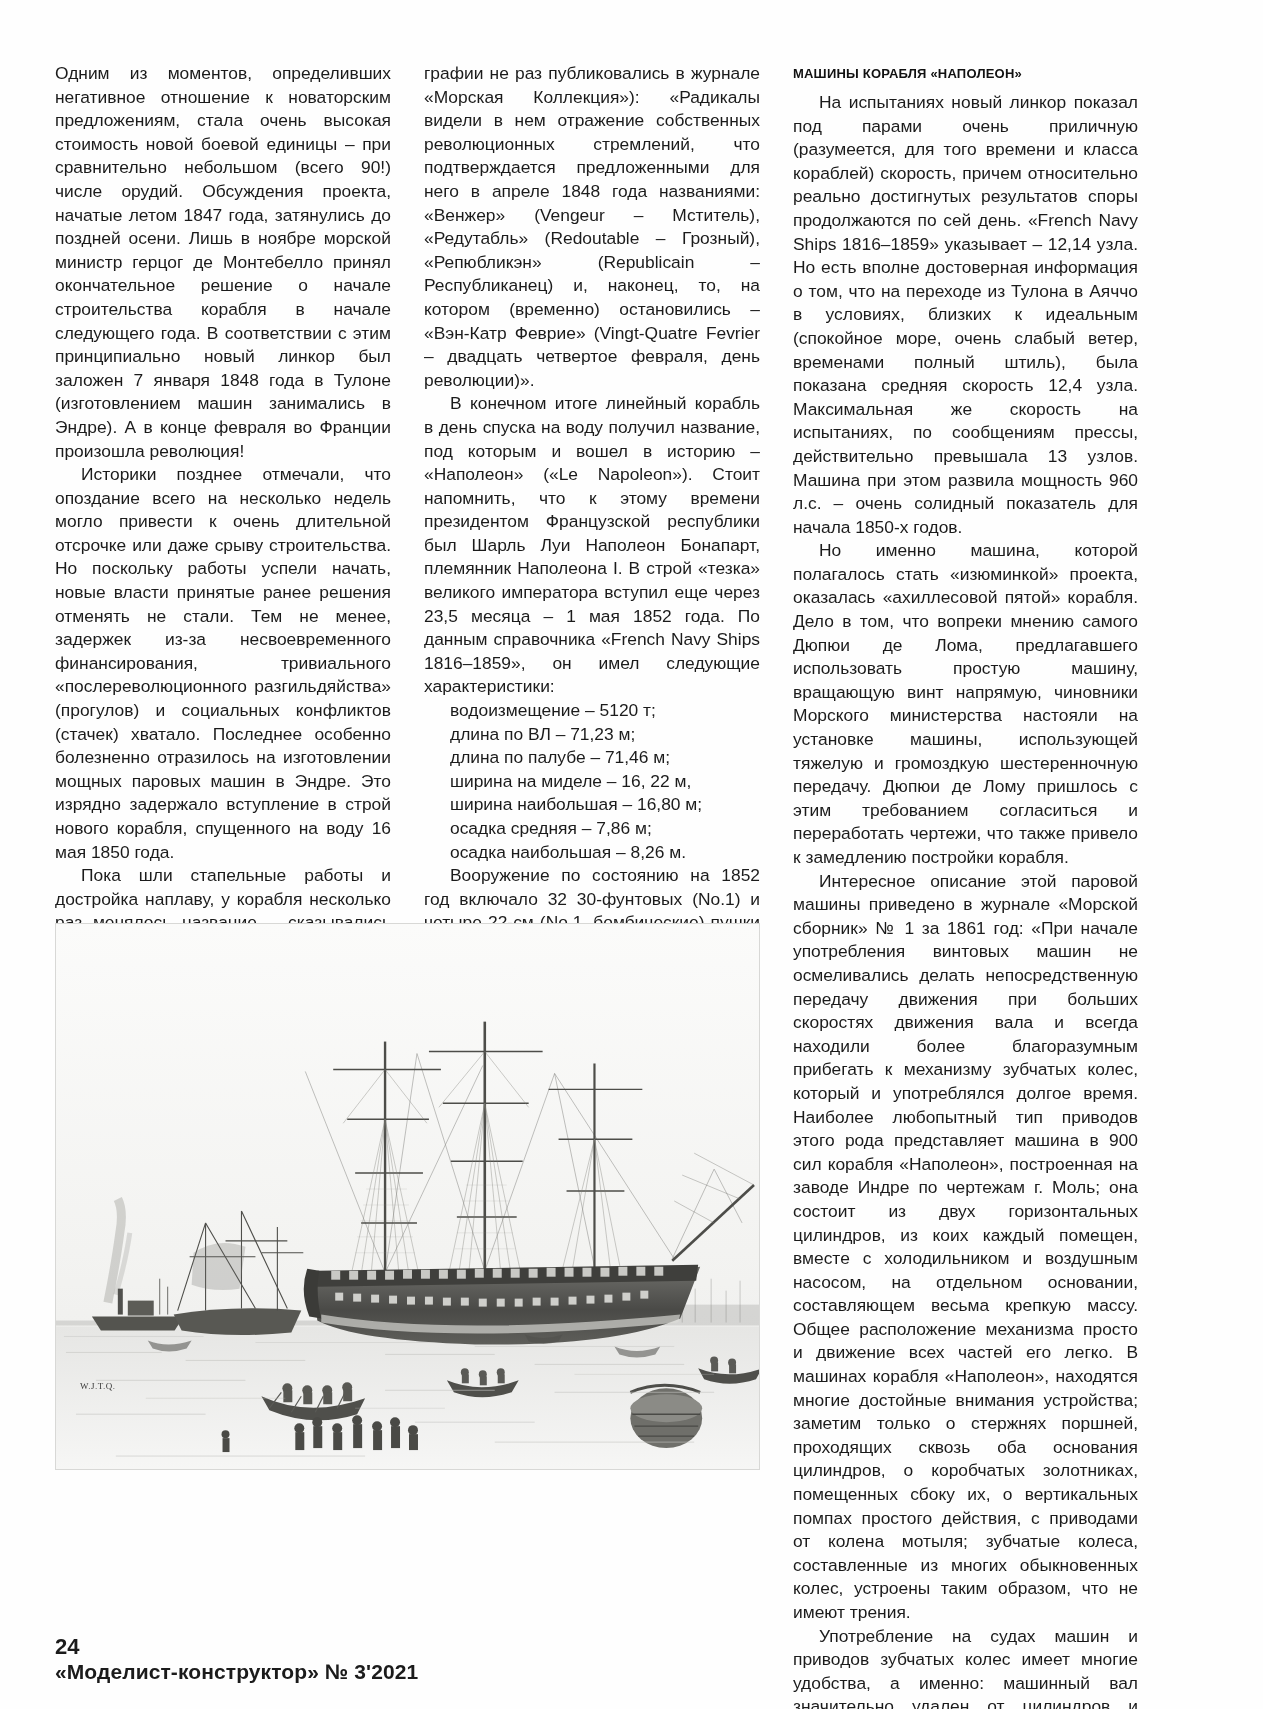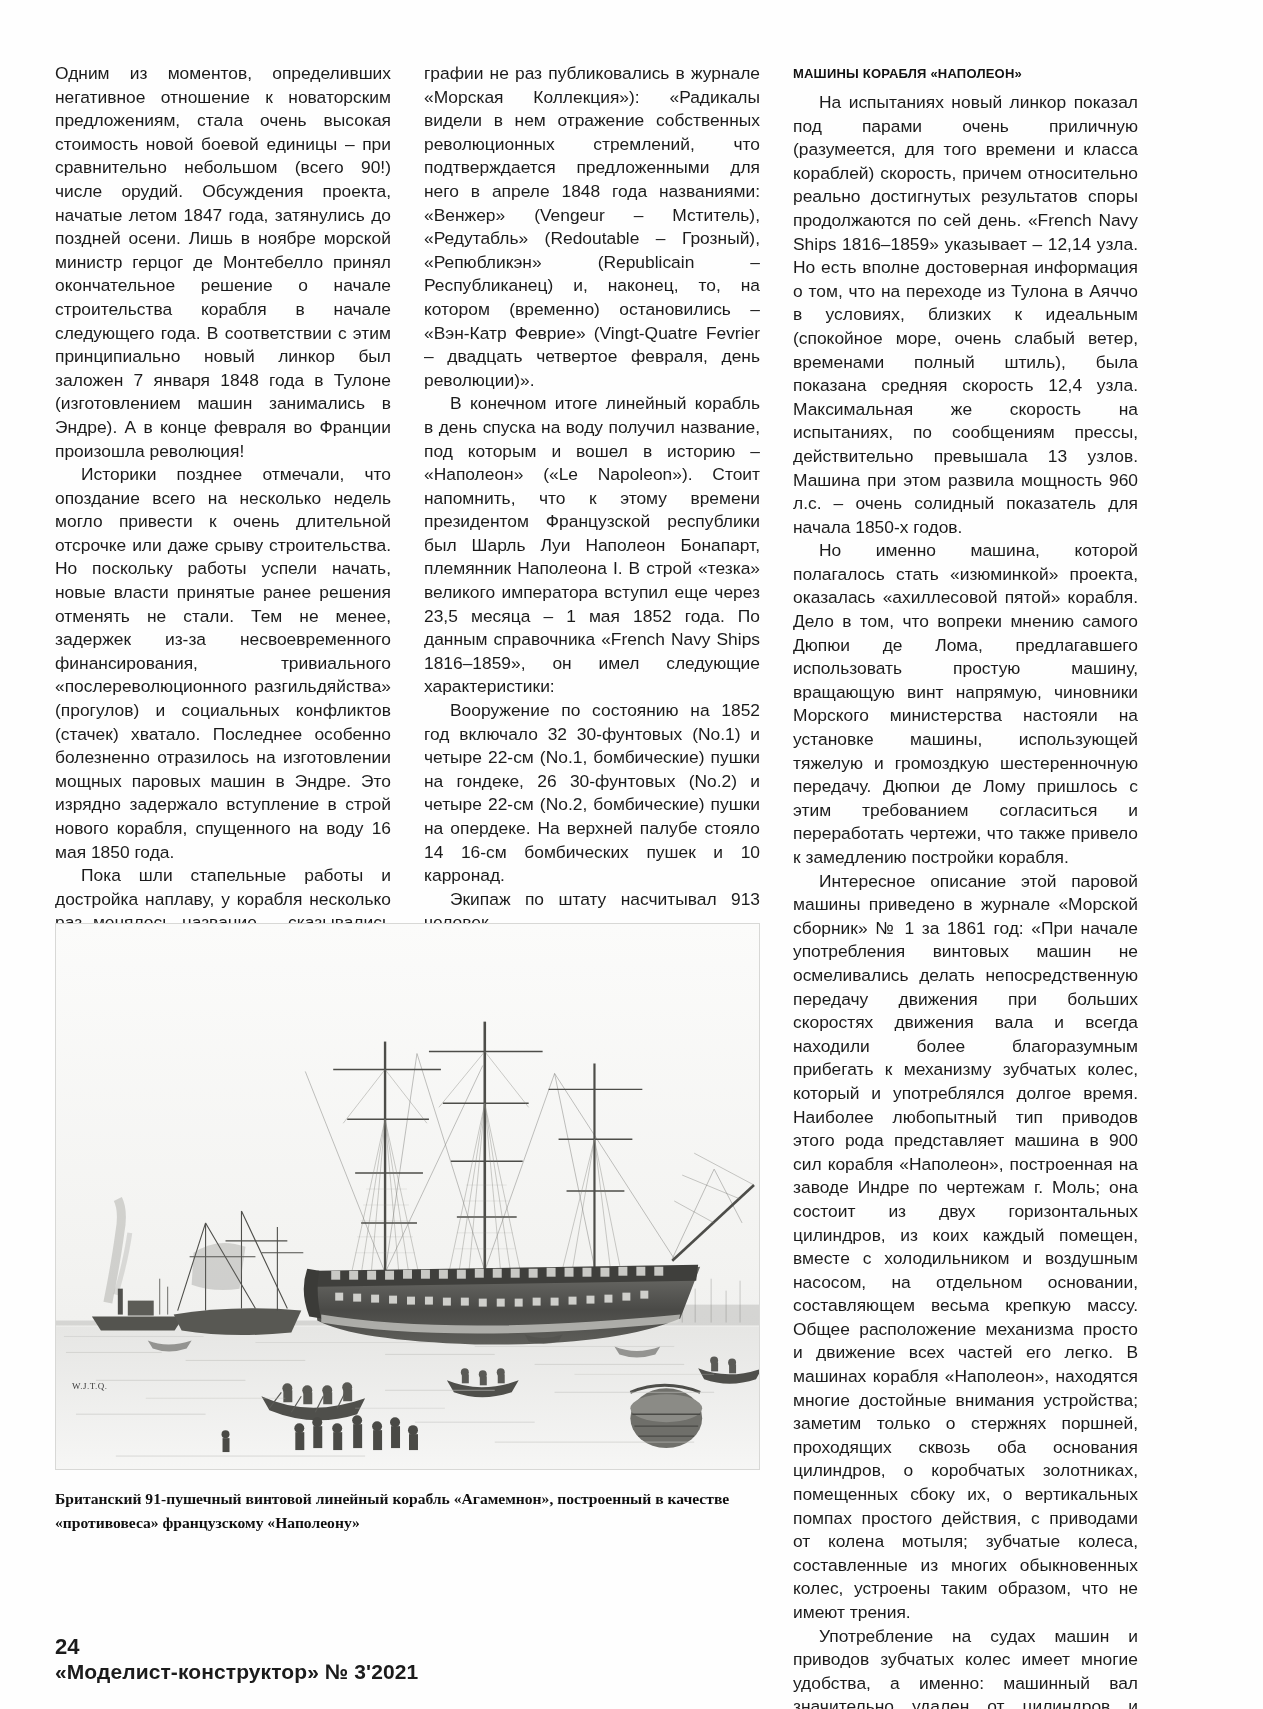--- a/index.html
+++ b/index.html
@@ -109,21 +109,21 @@
     width: 105px;
   }
   .journal {
     font-size: 21px;
     font-weight: bold;
     color: #1b1b1b;
     letter-spacing: 0.1px;
   }
   .sig {
     position: absolute;
-    left: 72px;
+    left: 80px;
     top: 1381px;
     font-family: "Liberation Serif", serif;
     font-size: 9px;
     color: #3a3a3a;
     letter-spacing: 0.5px;
   }
 </style>
 </head>
 <body>
 
@@ -133,20 +133,29 @@
 
     <div class="col">
       <p class="body noindent">Одним из моментов, определивших негативное отношение к новаторским предложениям, стала очень высокая стоимость новой боевой единицы – при сравнительно небольшом (всего 90!) числе орудий. Обсуждения проекта, начатые летом 1847 года, затянулись до поздней осени. Лишь в ноябре морской министр герцог де Монтебелло принял окончательное решение о начале строительства корабля в начале следующего года. В соответствии с этим принципиально новый линкор был заложен 7 января 1848 года в Тулоне (изготовлением машин занимались в Эндре). А в конце февраля во Франции произошла революция!</p>
       <p class="body indent">Историки позднее отмечали, что опоздание всего на несколько недель могло привести к очень длительной отсрочке или даже срыву строительства. Но поскольку работы успели начать, новые власти принятые ранее решения отменять не стали. Тем не менее, задержек из-за несвоевременного финансирования, тривиального «послереволюционного разгильдяйства» (прогулов) и социальных конфликтов (стачек) хватало. Последнее особенно болезненно отразилось на изготовлении мощных паровых машин в Эндре. Это изрядно задержало вступление в строй нового корабля, спущенного на воду 16 мая 1850 года.</p>
       <p class="body indent">Пока шли стапельные работы и достройка наплаву, у корабля несколько раз менялось название – сказывались революционные веяния. Об этом с некоторой иронией поведал автор книги «Англо-французское морское соперничество» А. Гамильтон (перевод на русский язык выполнил Д. Якимович, чьи моно-</p>
     </div>
 
     <div class="col">
       <p class="body noindent">графии не раз публиковались в журнале «Морская Коллекция»): «Радикалы видели в нем отражение собственных революционных стремлений, что подтверждается предложенными для него в апреле 1848 года названиями: «Венжер» (Vengeur – Мститель), «Редутабль» (Redoutable – Грозный), «Репюбликэн» (Republicain – Республиканец) и, наконец, то, на котором (временно) остановились – «Вэн-Катр Феврие» (Vingt-Quatre Fevrier – двадцать четвертое февраля, день революции)».</p>
       <p class="body indent">В конечном итоге линейный корабль в день спуска на воду получил название, под которым и вошел в историю – «Наполеон» («Le Napoleon»). Стоит напомнить, что к этому времени президентом Французской республики был Шарль Луи Наполеон Бонапарт, племянник Наполеона I. В строй «тезка» великого императора вступил еще через 23,5 месяца – 1 мая 1852 года. По данным справочника «French Navy Ships 1816–1859», он имел следующие характеристики:</p>
+      <ul class="speclist">
+        <li>водоизмещение – 5120 т;</li>
+        <li>длина по ВЛ – 71,23 м;</li>
+        <li>длина по палубе – 71,46 м;</li>
+        <li>ширина на миделе – 16, 22 м,</li>
+        <li>ширина наибольшая – 16,80 м;</li>
+        <li>осадка средняя – 7,86 м;</li>
+        <li>осадка наибольшая – 8,26 м.</li>
+      </ul>
       <p class="body indent">Вооружение по состоянию на 1852 год включало 32 30-фунтовых (No.1) и четыре 22-см (No.1, бомбические) пушки на гондеке, 26 30-фунтовых (No.2) и четыре 22-см (No.2, бомбические) пушки на опердеке. На верхней палубе стояло 14 16-см бомбических пушек и 10 карронад.</p>
       <p class="body indent">Экипаж по штату насчитывал 913 человек.</p>
     </div>
 
     <div class="col col-3">
       <h2 class="section-head">МАШИНЫ КОРАБЛЯ «НАПОЛЕОН»</h2>
       <p class="body indent">На испытаниях новый линкор показал под парами очень приличную (разумеется, для того времени и класса кораблей) скорость, причем относительно реально достигнутых результатов споры продолжаются по сей день. «French Navy Ships 1816–1859» указывает – 12,14 узла. Но есть вполне достоверная информация о том, что на переходе из Тулона в Аяччо в условиях, близких к идеальным (спокойное море, очень слабый ветер, временами полный штиль), была показана средняя скорость 12,4 узла. Максимальная же скорость на испытаниях, по сообщениям прессы, действительно превышала 13 узлов. Машина при этом развила мощность 960 л.с. – очень солидный показатель для начала 1850-х годов.</p>
       <p class="body indent">Но именно машина, которой полагалось стать «изюминкой» проекта, оказалась «ахиллесовой пятой» корабля. Дело в том, что вопреки мнению самого Дюпюи де Лома, предлагавшего использовать простую машину, вращающую винт напрямую, чиновники Морского министерства настояли на установке машины, использующей тяжелую и громоздкую шестеренночную передачу. Дюпюи де Лому пришлось с этим требованием согласиться и переработать чертежи, что также привело к замедлению постройки корабля.</p>
       <p class="body indent">Интересное описание этой паровой машины приведено в журнале «Морской сборник» № 1 за 1861 год: «При начале употребления винтовых машин не осмеливались делать непосредственную передачу движения при больших скоростях движения вала и всегда находили более благоразумным прибегать к механизму зубчатых колес, который и употреблялся долгое время. Наиболее любопытный тип приводов этого рода представляет машина в 900 сил корабля «Наполеон», построенная на заводе Индре по чертежам г. Моль; она состоит из двух горизонтальных цилиндров, из коих каждый помещен, вместе с холодильником и воздушным насосом, на отдельном основании, составляющем весьма крепкую массу. Общее расположение механизма просто и движение всех частей его легко. В машинах корабля «Наполеон», находятся многие достойные внимания устройства; заметим только о стержнях поршней, проходящих сквозь оба основания цилиндров, о коробчатых золотниках, помещенных сбоку их, о вертикальных помпах простого действия, с приводами от колена мотыля; зубчатые колеса, составленные из многих обыкновенных колес, устроены таким образом, что не имеют трения.</p>
       <p class="body indent">Употребление на судах машин и приводов зубчатых колес имеет многие удобства, а именно: машинный вал значительно удален от цилиндров и вследствие того шатуны получают достаточную длину; поршни цилиндра и воздушного насоса имеют умеренную скорость; но, с другой стороны, каково бы ни было устройство</p>
@@ -386,20 +395,19 @@
         <path d="M10 430 h96 M130 438 h120 M330 432 h110 M480 442 h150 M40 458 h150 M330 468 h110 M500 470 h160 M20 492 h130 M360 500 h120 M440 520 h200 M60 534 h250"></path>
       </g>
       <g stroke="#b7b7b3" stroke-width="0.6" opacity="0.55">
         <path d="M8 414 h140 M200 420 h180 M420 424 h200 M90 476 h140 M300 486 h90 M520 452 h140"></path>
       </g>
     </svg>
   </div>
 
   <div class="sig">W.J.T.Q.</div>
 
-  <div class="caption">Британский 91-пушечный винтовой линейный корабль «Агамемнон», построенный в качестве «противовеса» французскому «Наполеону»</div>
 
   <div class="footer">
     <div class="folio">24</div>
     <div class="journal">«Моделист-конструктор» № 3'2021</div>
   </div>
 
 </div>
 
 </body></html>

